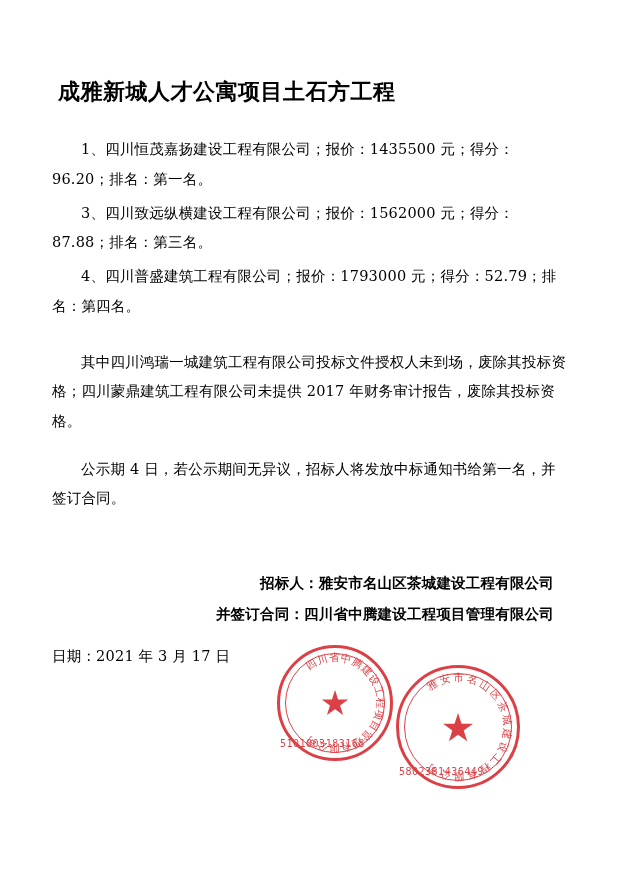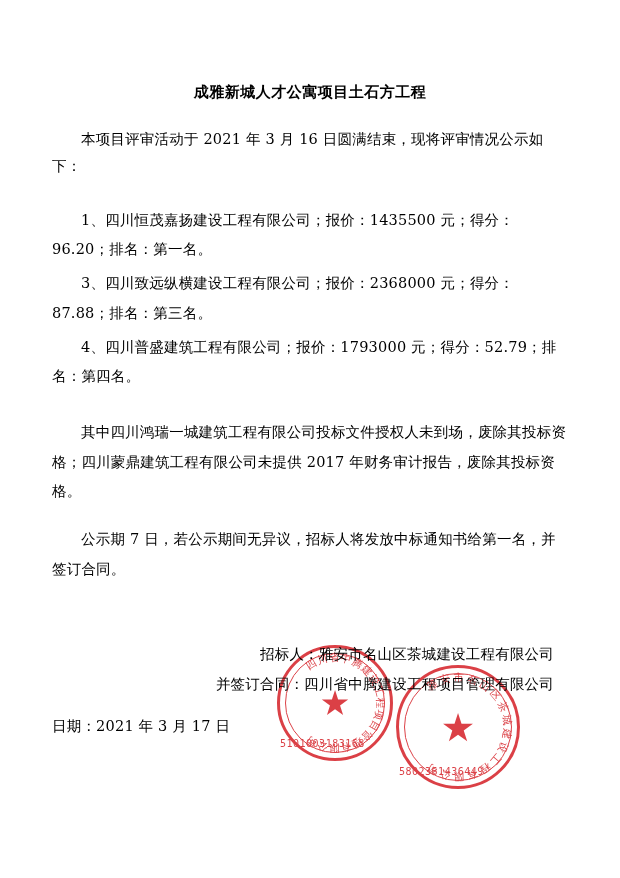--- a/index.html
+++ b/index.html
@@ -16,26 +16,25 @@
     overflow: hidden;
   }
   .page {
     position: relative;
     width: 620px;
     height: 878px;
     box-sizing: border-box;
     padding: 68px 52px 0 52px;
   }
   .title {
-    text-align: center;
-    font-size: 15px;
+    font-size: 22px;
     font-weight: bold;
     letter-spacing: 0.5px;
     line-height: 1.6;
-    margin: 12px;
+    margin: 6px;
   }
   .subtitle {
     text-align: center;
     font-size: 17px;
     font-weight: bold;
     letter-spacing: 0.5px;
     line-height: 1.6;
     margin: 14px 0 0 0;
   }
   .lead {
@@ -65,20 +64,21 @@
   .para-gap {
     margin-top: 26px;
   }
   .signoff {
     margin-top: 54px;
     text-align: right;
     font-size: 14.5px;
     line-height: 2.1;
     letter-spacing: 0.2px;
     padding-right: 14px;
+    font-weight: bold;
   }
   .signoff div {
     white-space: nowrap;
   }
   .date-line {
     margin-top: 18px;
     text-align: left;
     font-size: 14.5px;
     letter-spacing: 0.2px;
     padding-right: 14px;
@@ -145,30 +145,29 @@
   }
   #seal-right .star { font-size: 34px; }
 </style>
 </head>
 <body>
 
 <div class="page">
 
   <h1 class="title">成雅新城人才公寓项目土石方工程</h1>
 
-  <p class="lead">本项目评审活动于 2021 年 3 月 16 日圆满结束，现将评审情况公示如下：</p>
 
   <div class="entries">
     <p class="entry">1、四川恒茂嘉扬建设工程有限公司；报价：1435500 元；得分：96.20；排名：第一名。</p>
-    <p class="entry">3、四川致远纵横建设工程有限公司；报价：2368000 元；得分：87.88；排名：第三名。</p>
+    <p class="entry">3、四川致远纵横建设工程有限公司；报价：1562000 元；得分：87.88；排名：第三名。</p>
     <p class="entry">4、四川普盛建筑工程有限公司；报价：1793000 元；得分：52.79；排名：第四名。</p>
   </div>
 
   <p class="para para-gap">其中四川鸿瑞一城建筑工程有限公司投标文件授权人未到场，废除其投标资格；四川蒙鼎建筑工程有限公司未提供 2017 年财务审计报告，废除其投标资格。</p>
-  <p class="para">公示期 7 日，若公示期间无异议，招标人将发放中标通知书给第一名，并签订合同。</p>
+  <p class="para">公示期 4 日，若公示期间无异议，招标人将发放中标通知书给第一名，并签订合同。</p>
 
   <div class="signoff">
     <div>招标人：雅安市名山区茶城建设工程有限公司</div>
     <div>并签订合同：四川省中腾建设工程项目管理有限公司</div>
   </div>
 
   <div class="date-line">日期：2021 年 3 月 17 日</div>
 
   <div class="seal" id="seal-left">
     <div class="inner-ring"></div>

